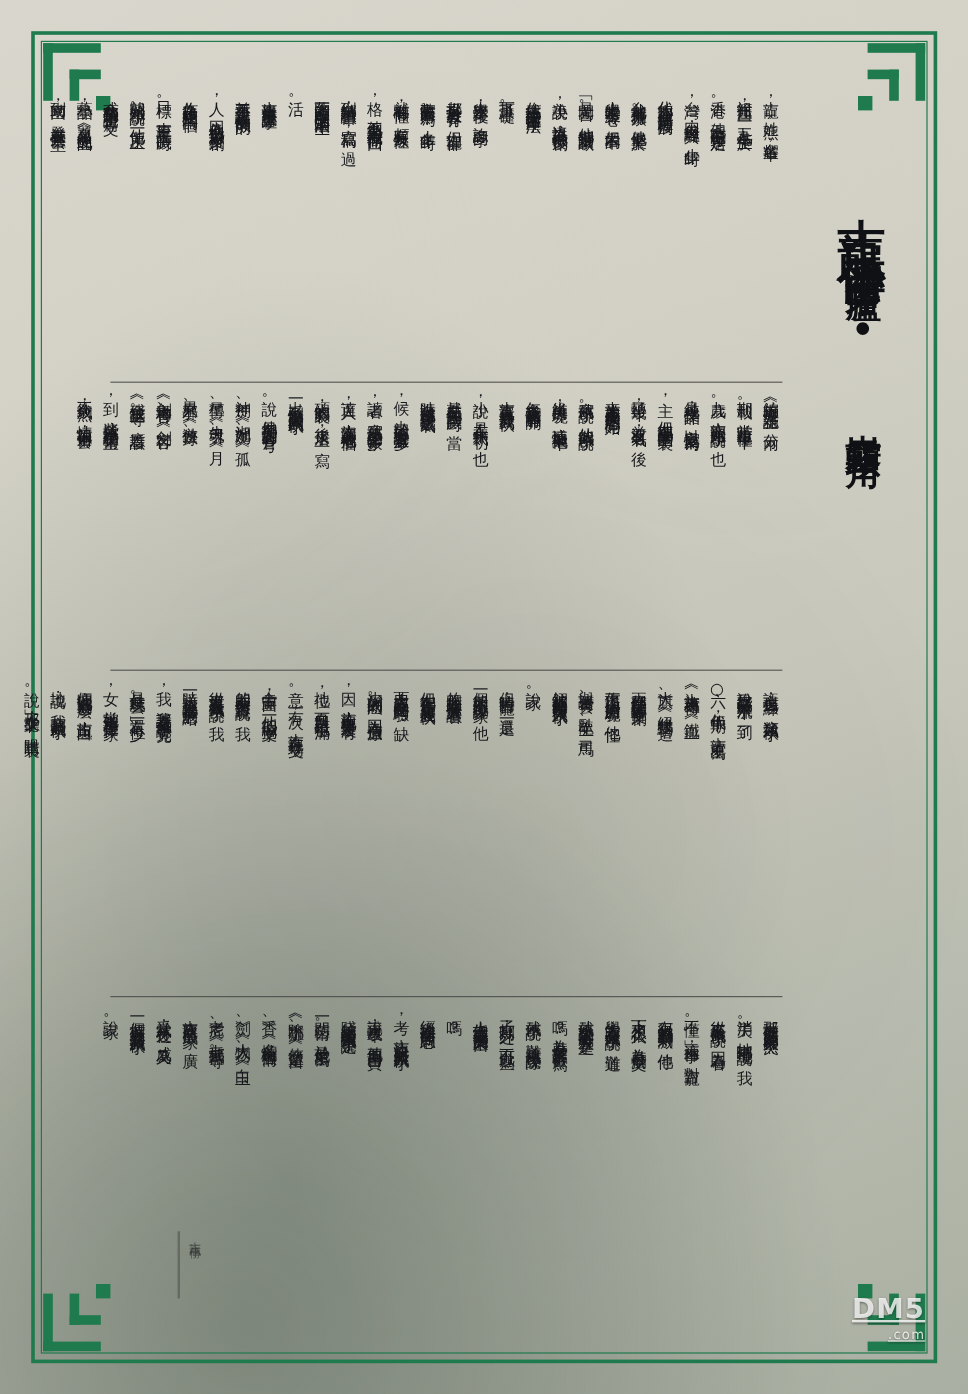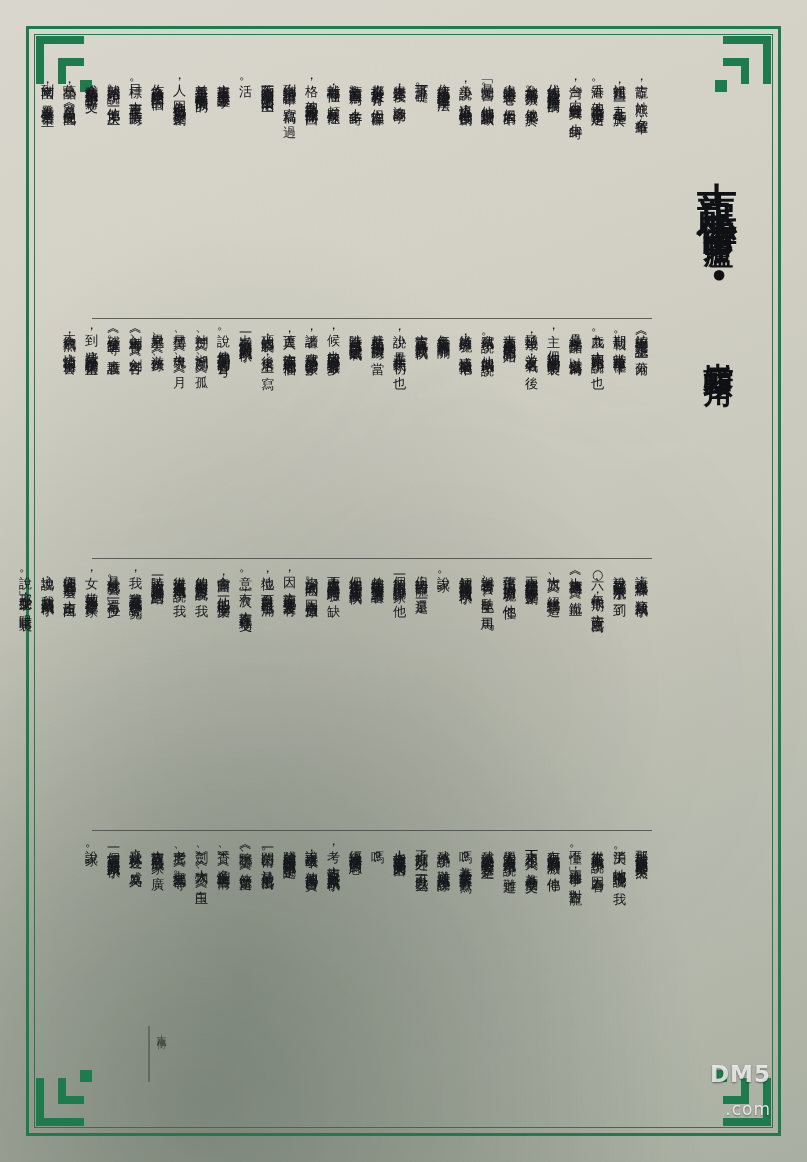--- a/index.html
+++ b/index.html
@@ -142,23 +142,24 @@
   .watermark {
     position: absolute;
     right: 36px;
     bottom: 44px;
     z-index: 7;
     font-family: "DejaVu Sans", "Liberation Sans", sans-serif;
     color: rgba(250,250,250,0.82);
     text-shadow: 0 1px 2px rgba(0,0,0,0.45);
     line-height: 1;
     text-align: right;
+    text-decoration: underline;
   }
   .wm-main { font-size: 23px; font-weight: bold; letter-spacing: 1px; }
-  .wm-sub  { font-size: 17px; letter-spacing: 1px; margin-top: 15px; }
+  .wm-sub  { font-size: 11px; letter-spacing: 1px; margin-top: 4px; }
 
   
   .stamp {
     position: absolute;
     left: 148px;
     bottom: 80px;
     width: 16px;
     height: 56px;
     z-index: 6;
     writing-mode: vertical-rl;

